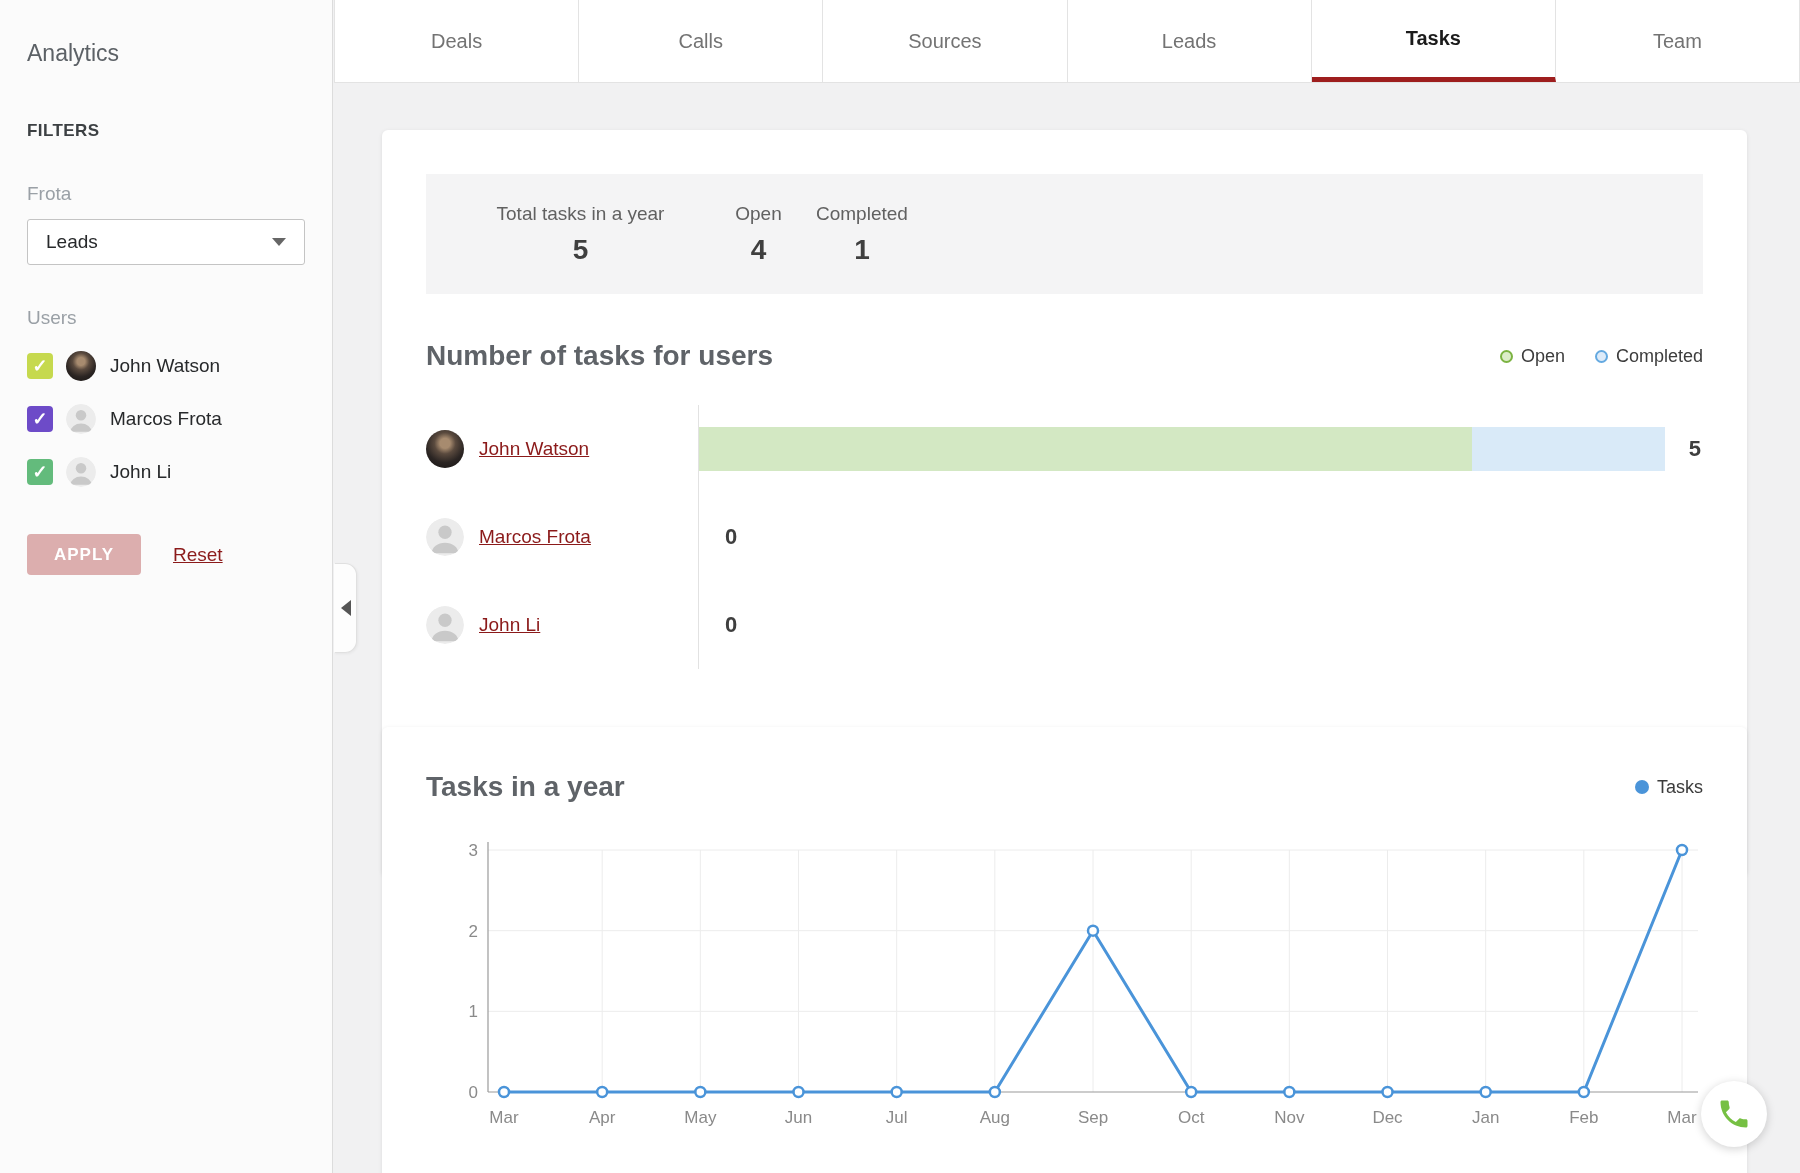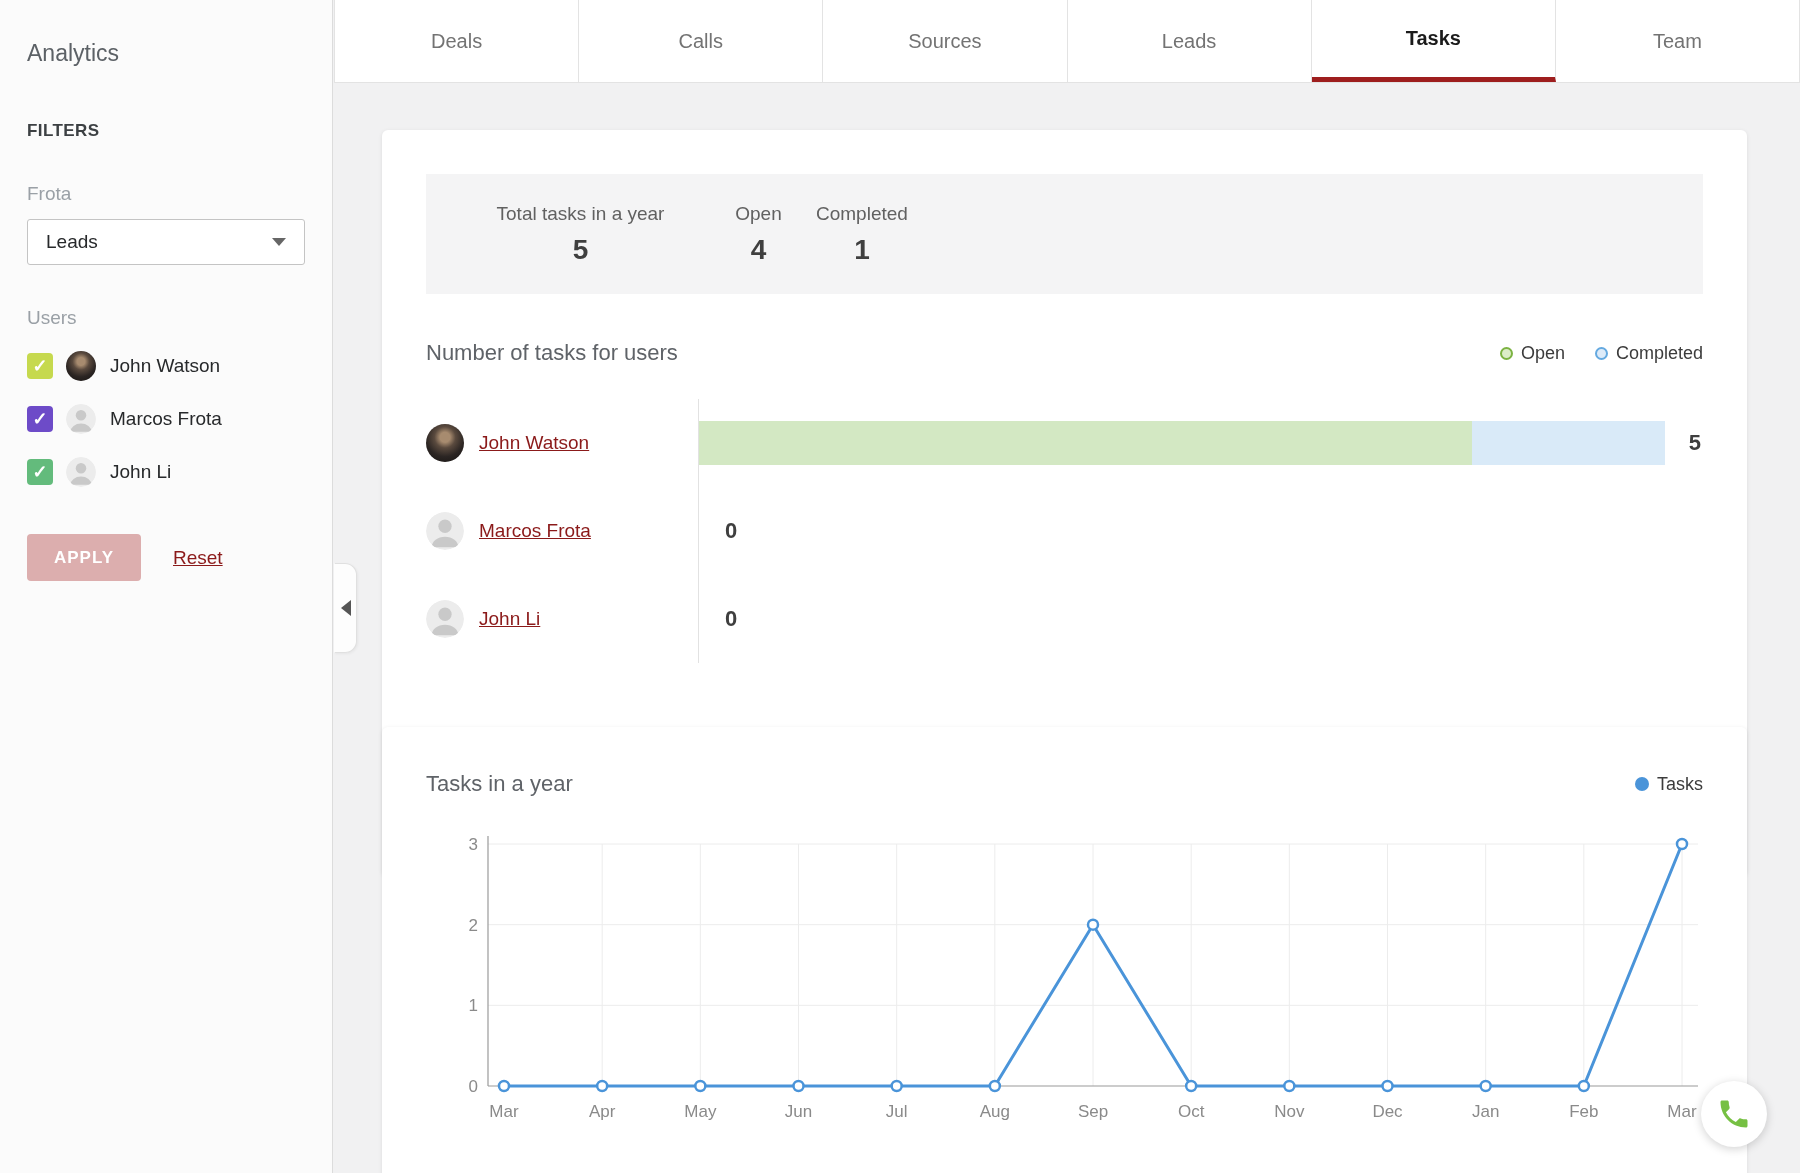--- a/index.html
+++ b/index.html
@@ -32,21 +32,21 @@
     width:26px; height:26px; border-radius:4px; flex:0 0 26px;
     display:flex; align-items:center; justify-content:center; cursor:pointer;
   }
   .user-check .tick { color:#fff; font-size:18px; font-weight:700; line-height:1; }
   .avatar { width:30px; height:30px; border-radius:50%; margin-left:13px; overflow:hidden; flex:0 0 30px; }
   .avatar.photo { background:radial-gradient(circle at 50% 35%, #a78b6f 0 16%, #5a4a3e 34%, #2b2523 62%, #151211 100%); }
   .avatar svg { display:block; width:100%; height:100%; }
   .user-name { margin-left:14px; font-size:19px; color:#27292b; }
   .actions-row { display:flex; align-items:center; margin:46px 0 0 27px; }
   .apply-btn {
-    width:114px; height:47px; background:#dcaeae; border:none; border-radius:4px;
+    width:114px; height:41px; background:#dcaeae; border:none; border-radius:4px;
     color:#fff; font-size:17px; font-weight:700; letter-spacing:1px; cursor:pointer;
     font-family:"Liberation Sans", sans-serif;
   }
   .reset-link { margin-left:32px; font-size:19px; color:#8b1a1a; text-decoration:underline; cursor:pointer; }
   .collapse-handle {
     position:absolute; left:334px; top:563px; width:23px; height:90px;
     background:#fdfdfd; border:1px solid #e0e0e0; border-left:1px solid #fdfdfd;
     border-radius:0 12px 12px 0; box-shadow:1px 1px 3px rgba(0,0,0,.05);
     display:flex; align-items:center; justify-content:center; cursor:pointer; z-index:6;
   }
@@ -72,21 +72,21 @@
   .card-tasks-year { top:727px; height:470px; }
 
   .stats-strip { background:#f4f4f5; height:120px; display:flex; align-items:center; padding-left:34px; }
   .stat { }
   .stat-label { font-size:19px; color:#616161; }
   .stat-value { font-size:28px; font-weight:700; color:#3f3f3f; margin-top:9px; }
   .stat-total { width:241px; }
   .stat-open { width:115px; }
 
   .section-head { display:flex; align-items:center; justify-content:space-between; margin-top:46px; }
-  .section-title { font-size:22px; font-weight:400; color:#5f6368; }
+  .section-title { font-size:28px; font-weight:700; color:#5f6368; }
   .legend { display:flex; align-items:center; gap:30px; }
   .legend-item { display:flex; align-items:center; gap:8px; cursor:pointer; }
   .legend-item span.lbl { font-size:18px; color:#3c3c3c; }
   .swatch { width:13px; height:13px; border-radius:50%; }
   .swatch-open { border:2px solid #7cb342; background:#dcedc8; }
   .swatch-completed { border:2px solid #64a9e0; background:#ddebf9; }
   .swatch-tasks { width:14px; height:14px; background:#4a94d9; }
 
   .bar-rows { margin-top:33px; }
   .bar-row { display:flex; align-items:center; height:88px; }

